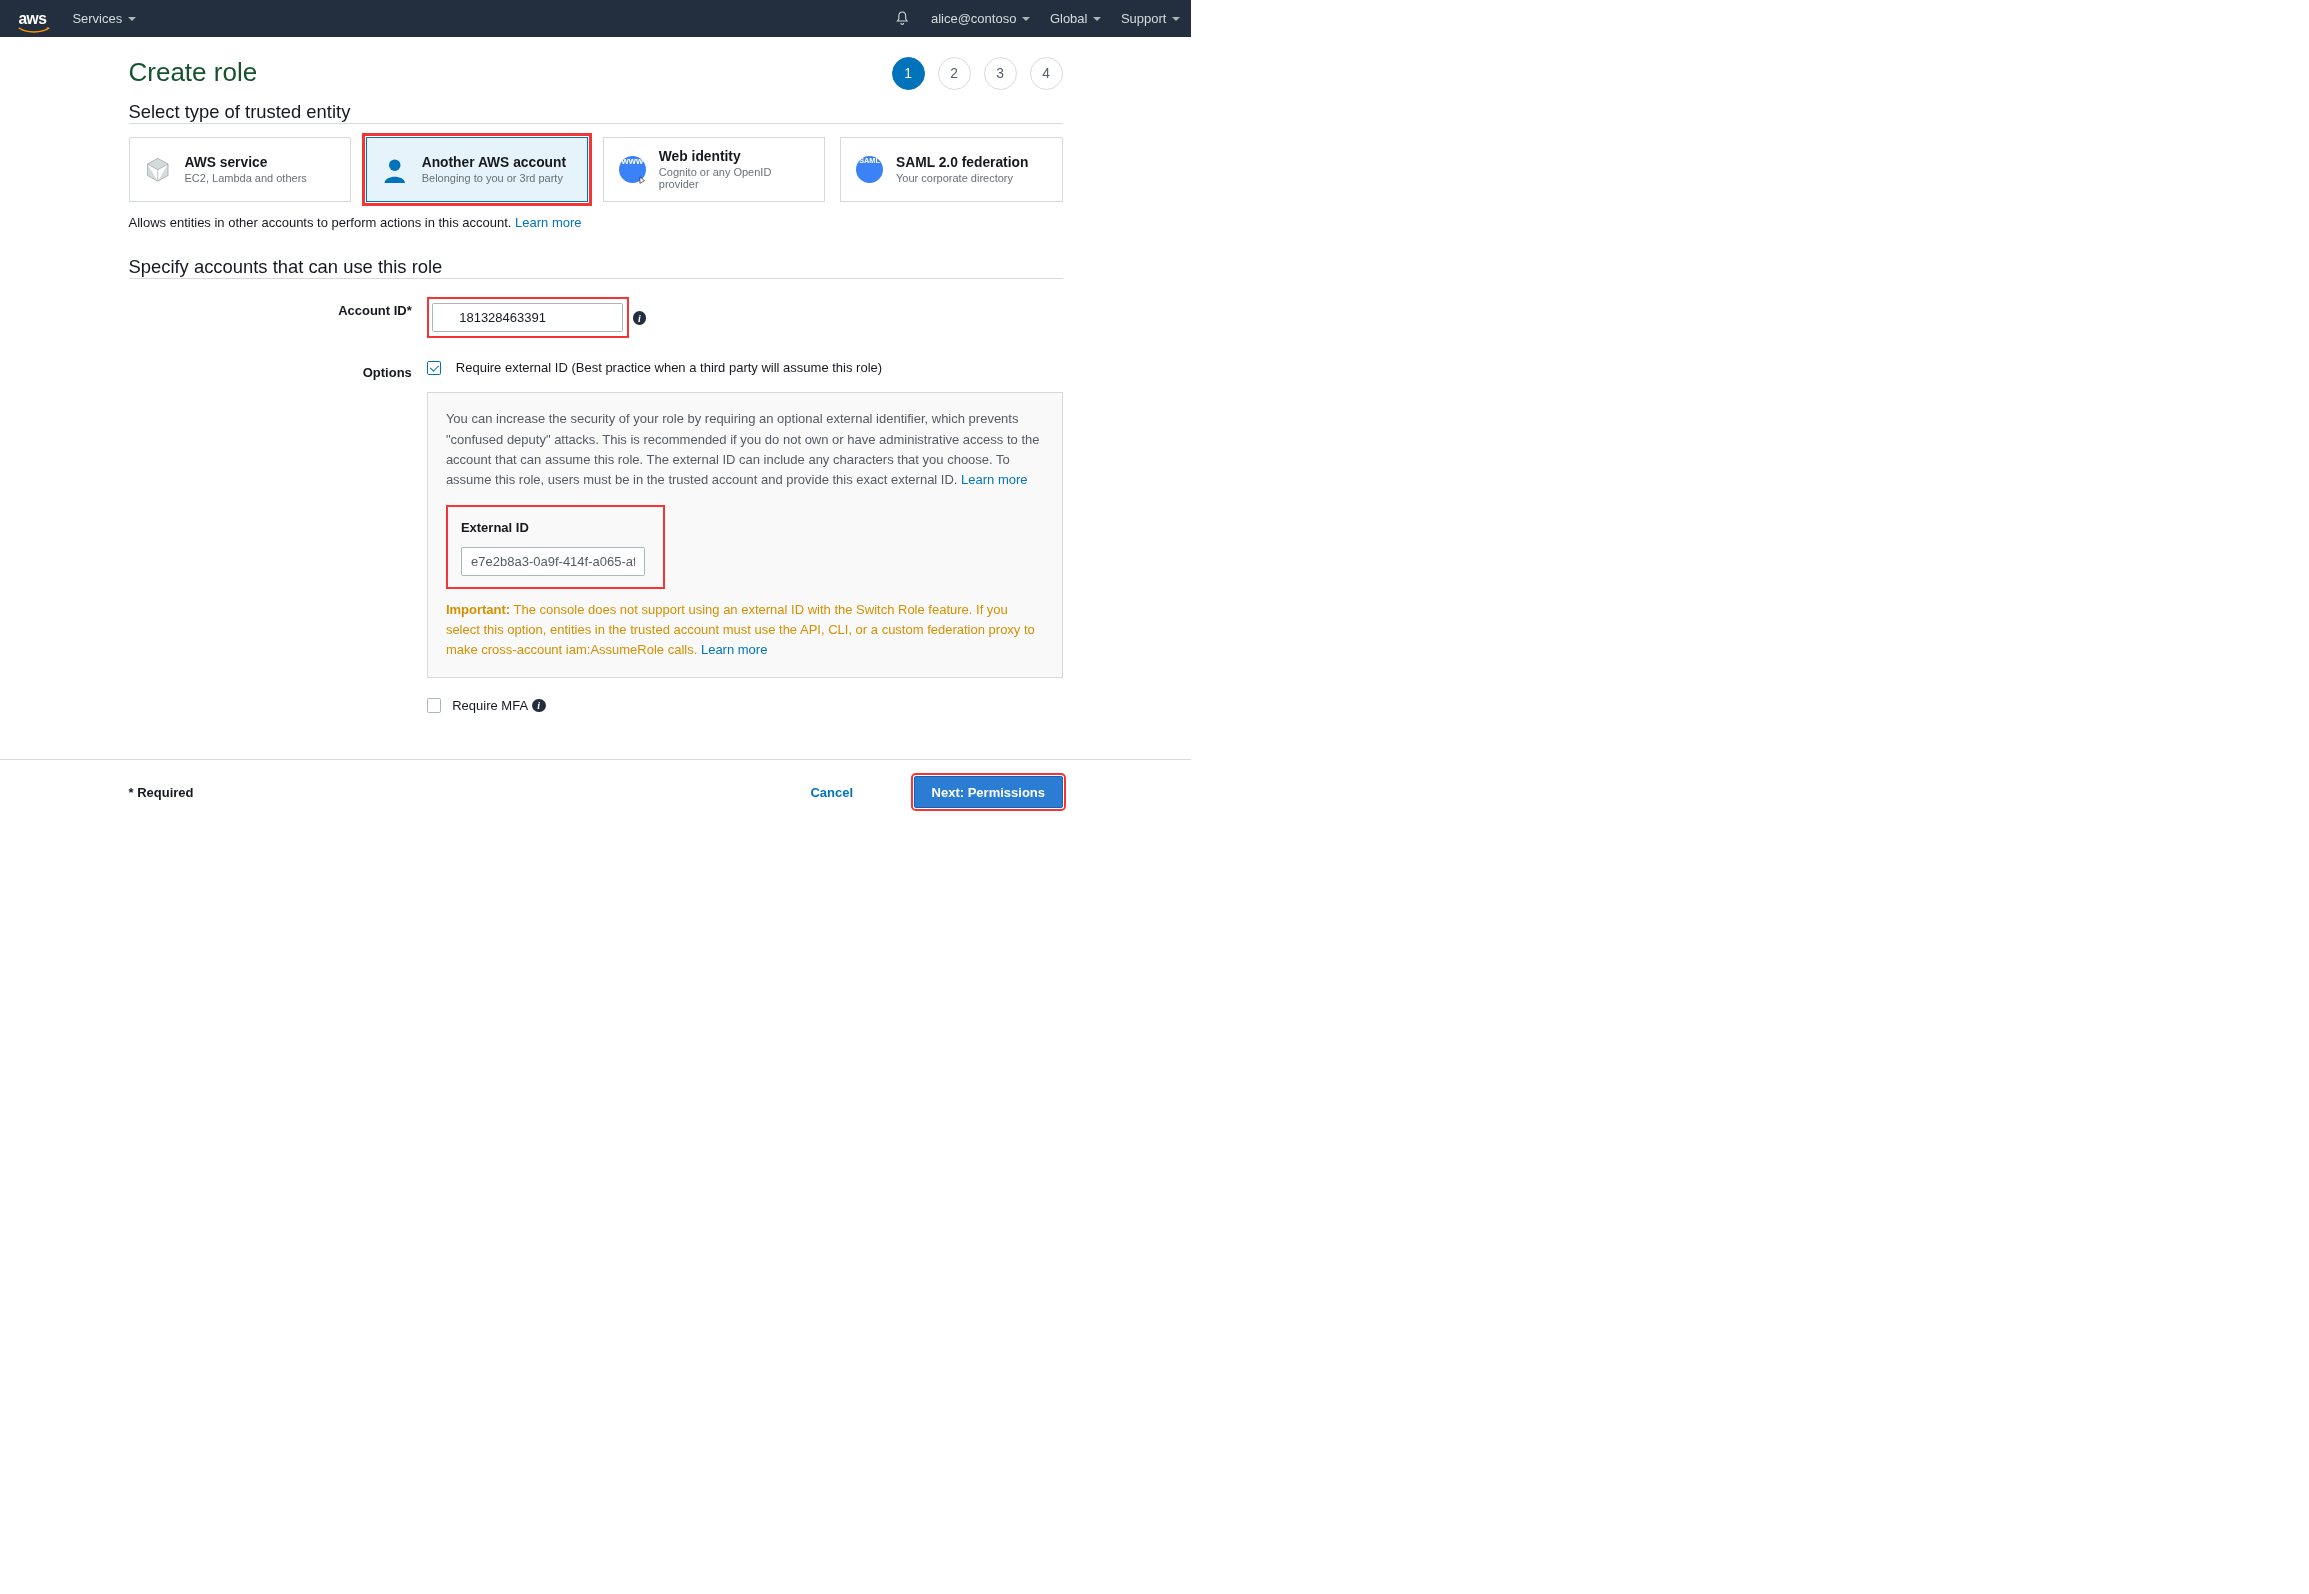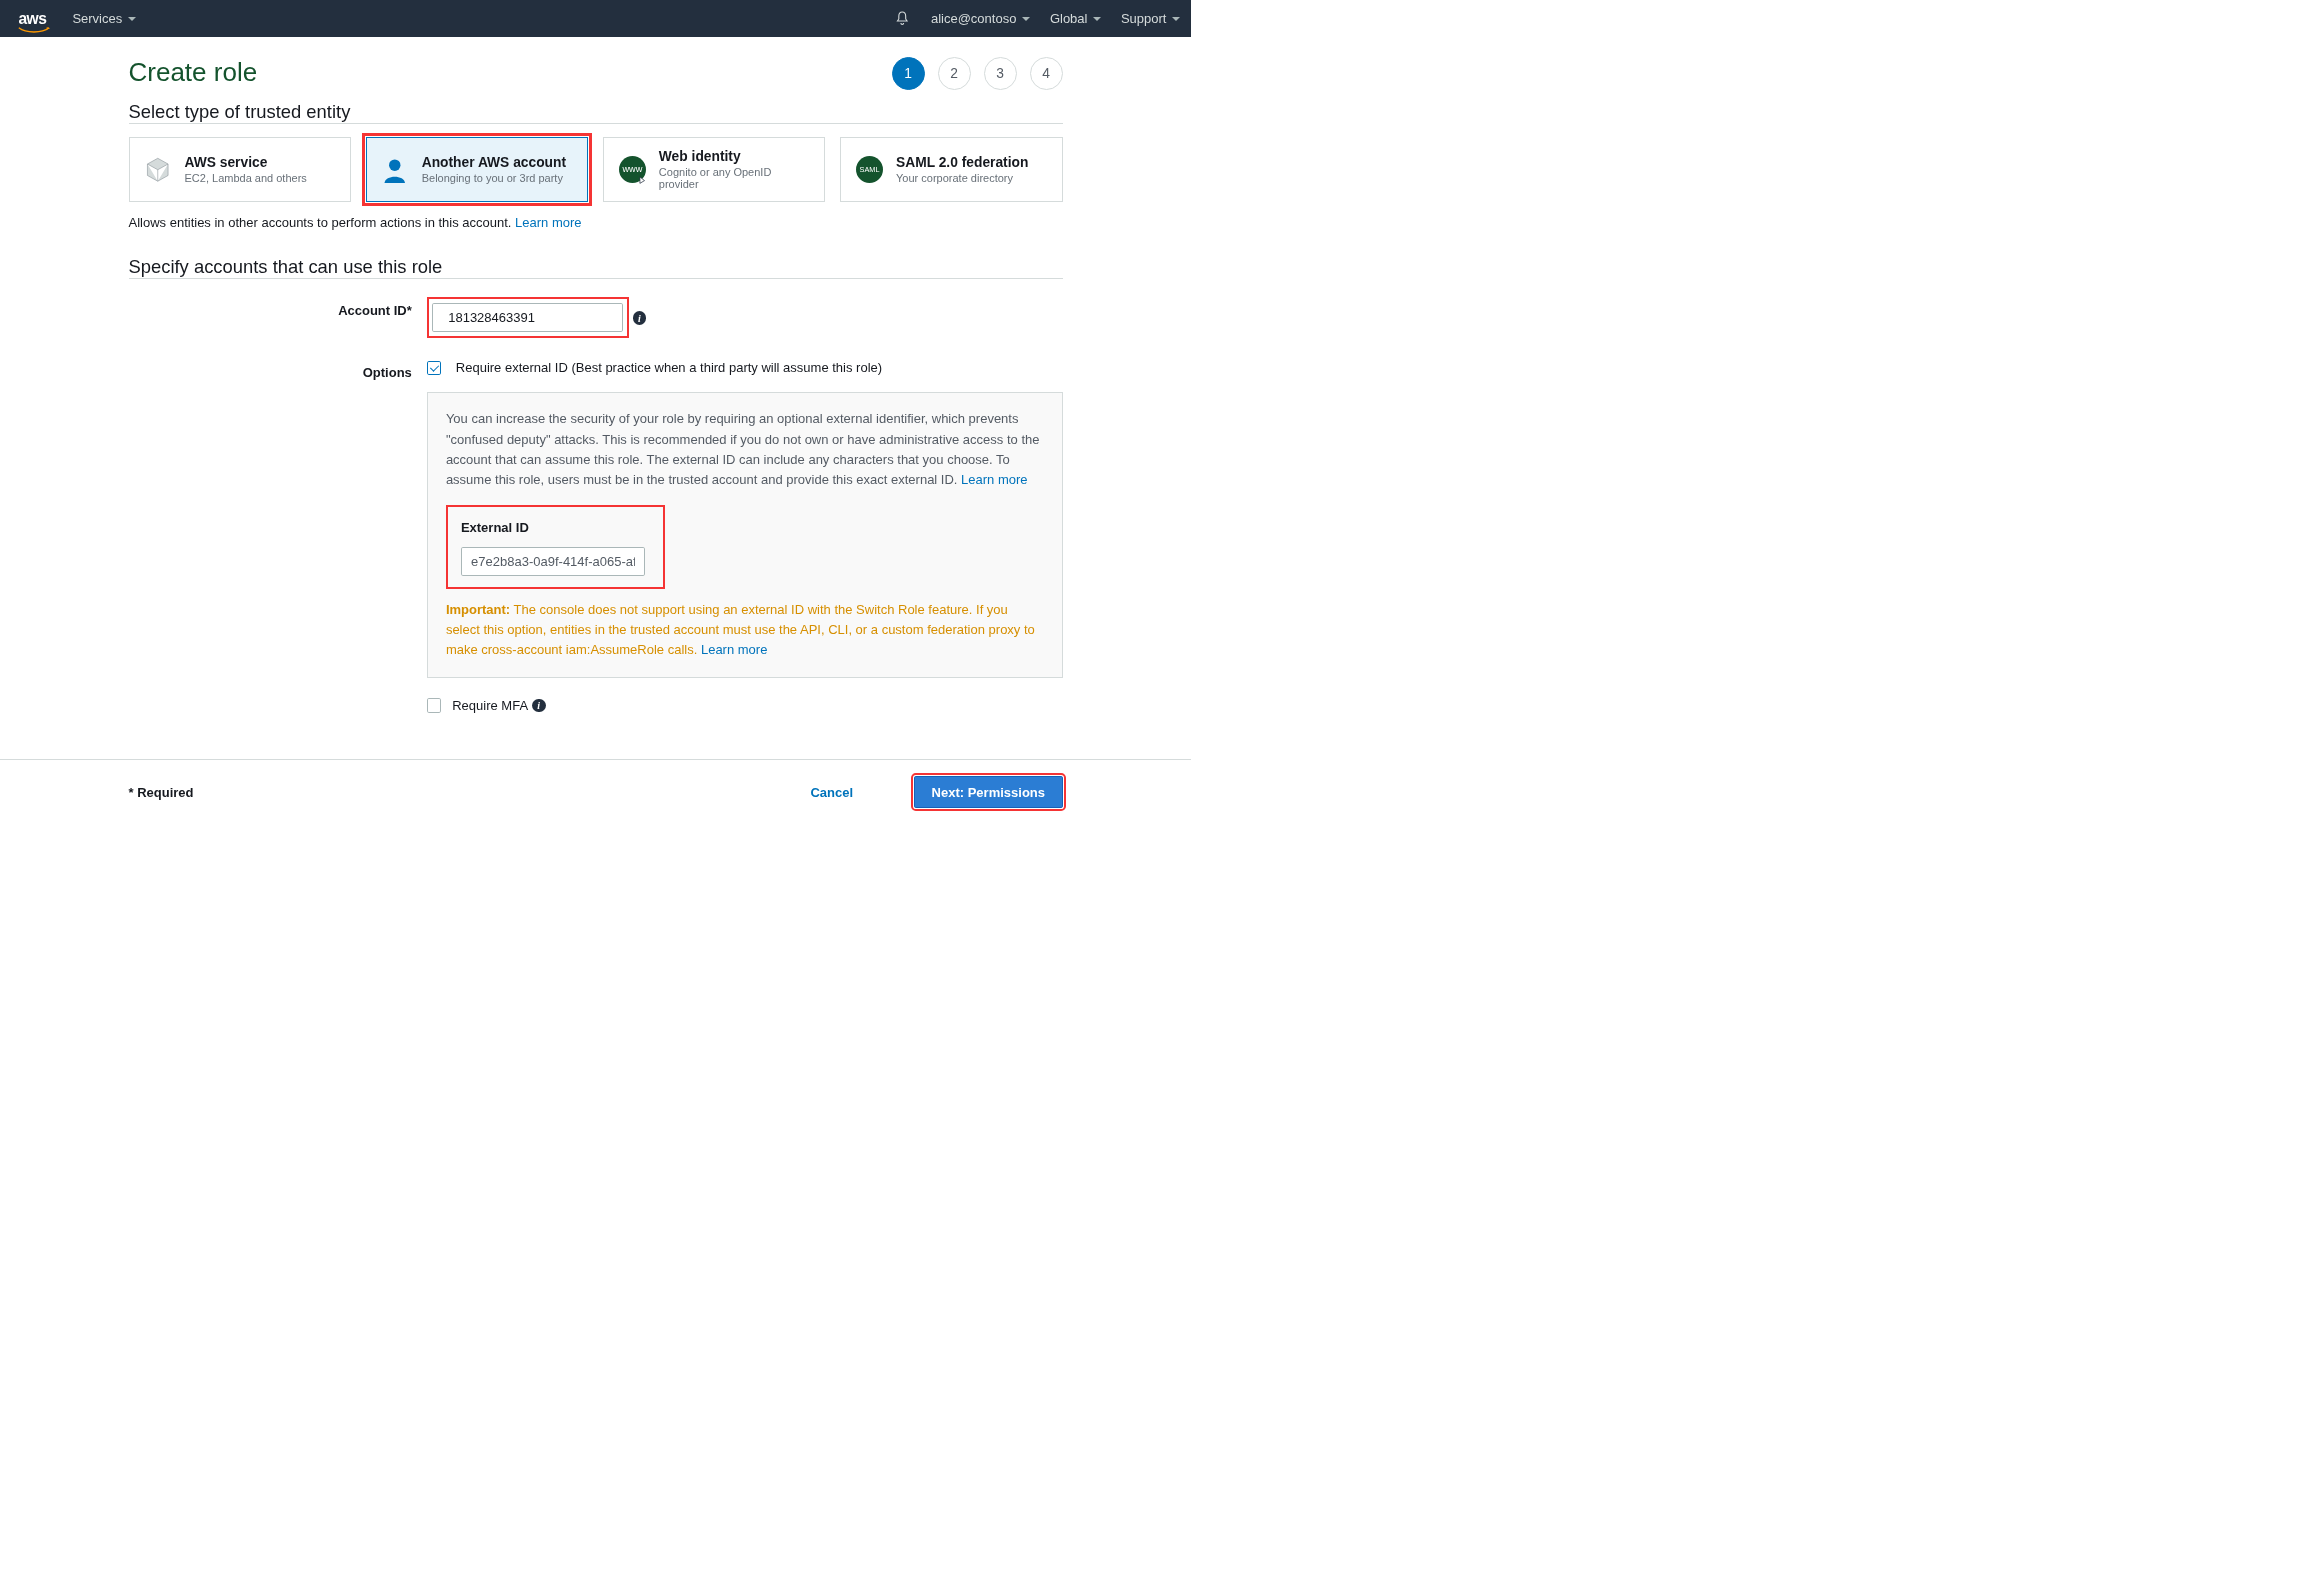--- a/index.html
+++ b/index.html
@@ -68,39 +68,39 @@
   }
   .entity-card.selected {
     background: #e7f3fa; border: 0.9px solid #0073bb;
     outline: 3.7px solid #f53434; outline-offset: 1.8px;
   }
   .entity-icon {
     width: 31px; height: 31px; flex-shrink: 0;
     display: flex; align-items: center; justify-content: center;
   }
   .entity-circle {
-    width: 27.5px; height: 27.5px; border-radius: 50%; background: #14532d;
-    color: #fff; font-size: 9.2px; font-weight: 400; display: flex; align-items: center; justify-content: center;
+    width: 27.5px; height: 27.5px; border-radius: 50%; background: #3b82f6;
+    color: #fff; font-size: 9.2px; font-weight: 700; display: flex; justify-content: center;
   }
   .entity-title { font-size: 13.8px; font-weight: 700; color: #16191f; }
   .entity-sub { font-size: 11px; color: #687078; margin-top: 1.8px; }
   .desc-line { font-size: 13px; color: #16191f; margin-bottom: 26px; }
   .desc-line a, .link { color: #0073bb; text-decoration: none; cursor: pointer; }
   .section2 { margin-bottom: 18.4px; }
   .form-row {
     display: flex; align-items: flex-start; margin-bottom: 22px;
   }
   .form-label {
     width: 298px; text-align: right; padding-right: 14.7px;
     font-weight: 700; color: #16191f; font-size: 13px; padding-top: 5.5px;
   }
   .form-content { flex: 1; }
   .input-text {
     width: 191px; height: 29px; border: 0.9px solid #aab7b8;
-    padding: 0 15px; font-size: 13px; color: #16191f;
+    padding: 0 26px; font-size: 13px; color: #16191f;
     border-radius: 1.8px;
   }
   .acct-wrap {
     display: inline-flex; align-items: center; gap: 9.2px;
     padding: 3.7px; border: 2.8px solid #f53434;
   }
   .info-icon {
     width: 13.8px; height: 13.8px; border-radius: 50%; background: #232f3e;
     color: #fff; font-size: 10px; font-weight: 700; font-style: italic;
     display: inline-flex; align-items: center; justify-content: center;

